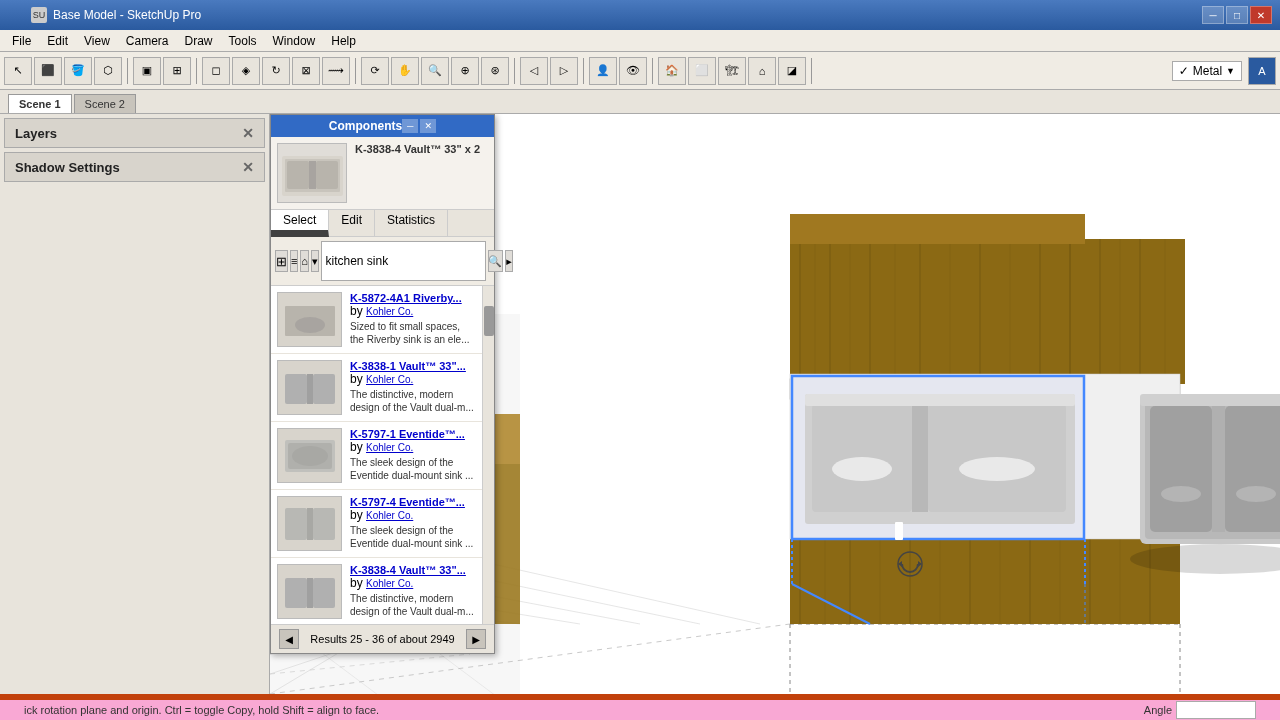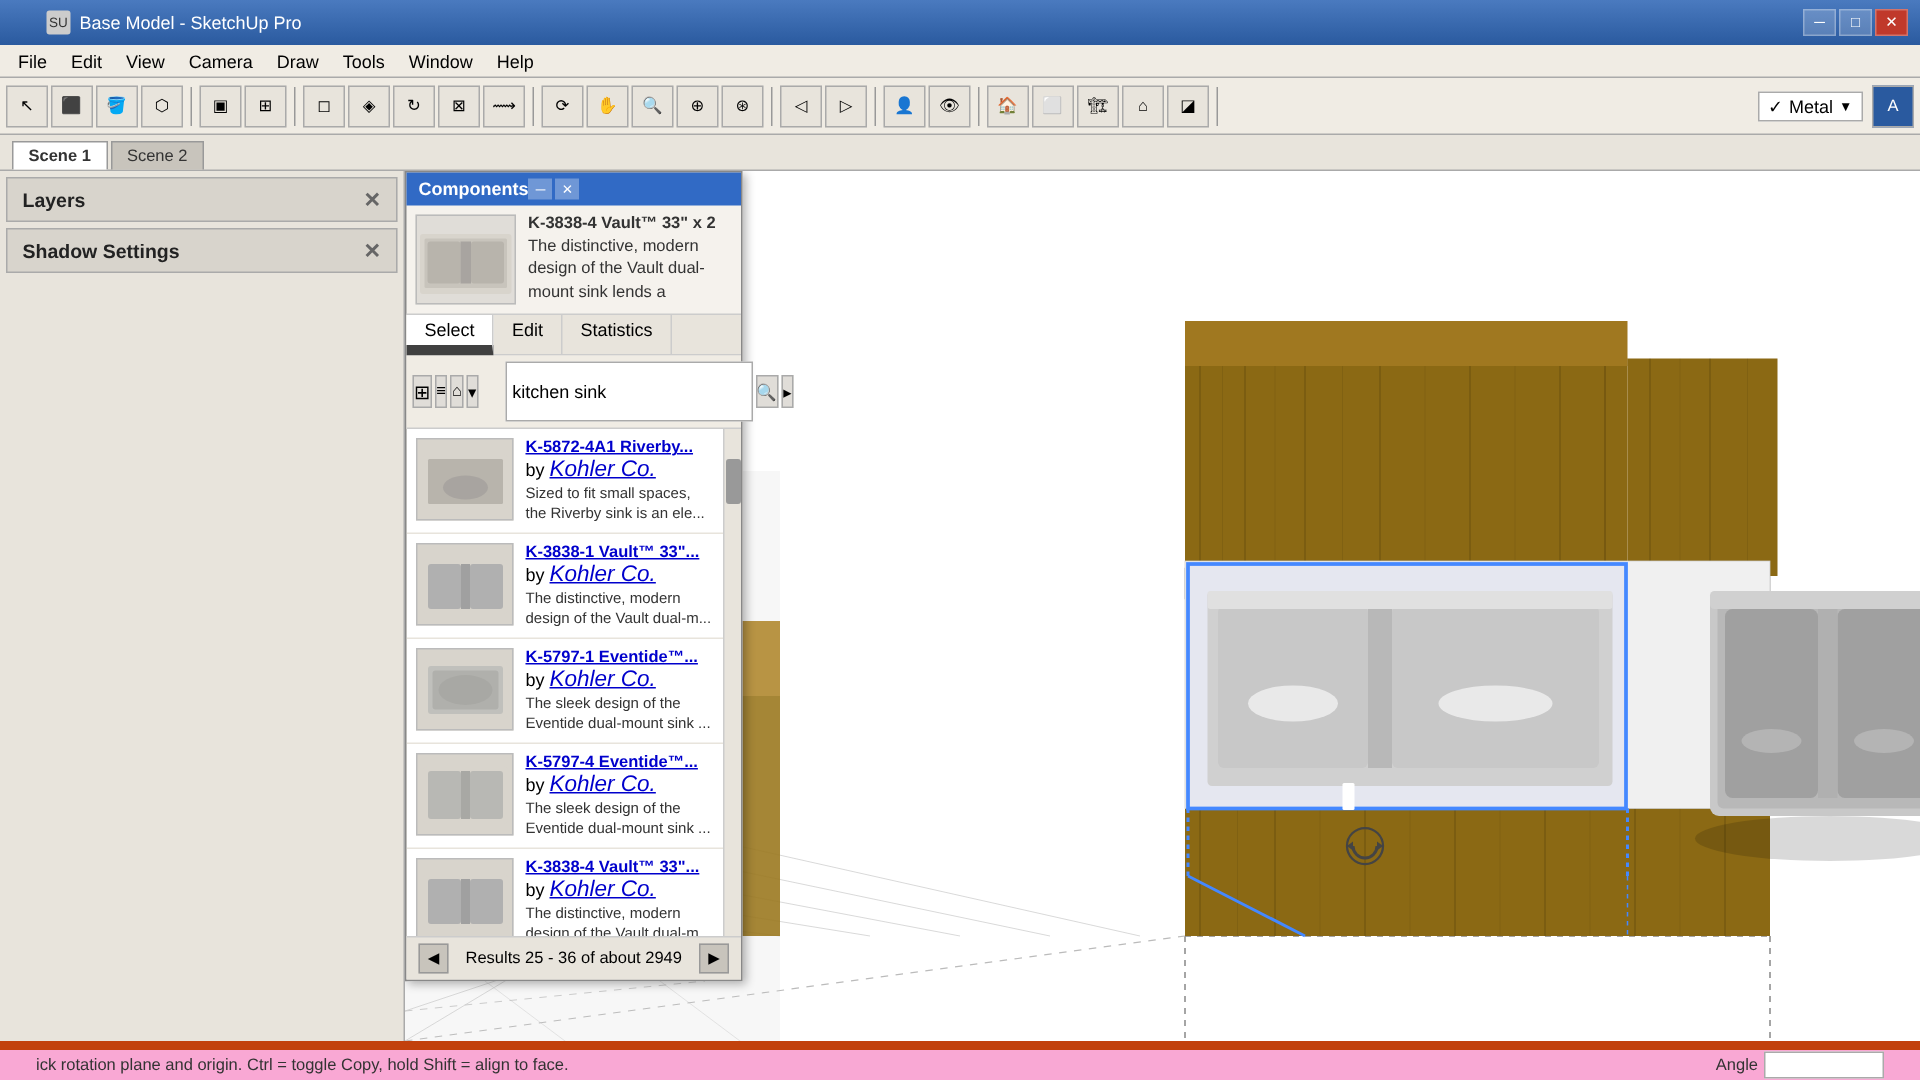--- a/index.html
+++ b/index.html
@@ -113,21 +113,21 @@
       height: 540px;
       background: #f5f2ed;
       border: 1px solid #888;
       box-shadow: 2px 2px 6px rgba(0,0,0,0.3);
       display: flex; flex-direction: column;
     }
     #components-panel .panel-header {
       background: #316ac5;
       color: white;
       padding: 4px 8px;
-      display: flex; align-items: center; justify-content: flex-start;
+      display: flex; align-items: center; justify-content: center;
       font-size: 12px; font-weight: bold;
     }
     #components-panel .panel-header .header-controls { display: flex; gap: 2px; }
     #components-panel .panel-header .ctrl-btn { width: 16px; height: 14px; background: rgba(255,255,255,0.3); border: none; cursor: pointer; display: flex; align-items: center; justify-content: center; font-size: 9px; color: white; }
 
     .component-preview {
       padding: 6px;
       display: flex; gap: 8px;
       border-bottom: 1px solid #ccc;
     }
@@ -151,21 +151,21 @@
 
     .results-list {
       flex: 1; overflow-y: auto; background: white;
     }
     .result-item {
       display: flex; gap: 8px; padding: 6px; border-bottom: 1px solid #e8e4dc; cursor: pointer;
     }
     .result-img { width: 65px; height: 55px; background: #d8d4cc; border: 1px solid #bbb; flex-shrink: 0; display: flex; align-items: center; justify-content: center; }
     .result-info { flex: 1; }
     .result-name { color: #0000cc; font-size: 11px; font-weight: bold; text-decoration: underline; cursor: pointer; }
-    .result-author { color: #0000cc; font-size: 15px; text-decoration: underline; cursor: pointer; font-style: italic; }
+    .result-author { color: #0000cc; font-size: 10px; text-decoration: underline; cursor: pointer; }
     .result-desc { font-size: 10px; color: #333; margin-top: 2px; line-height: 1.3; }
 
     .panel-footer {
       display: flex; align-items: center; justify-content: space-between; padding: 4px 8px;
       background: #e8e4dc; border-top: 1px solid #ccc; font-size: 11px;
     }
     .nav-btn { width: 20px; height: 20px; background: #c8c4bc; border: 1px solid #999; cursor: pointer; display: flex; align-items: center; justify-content: center; font-size: 10px; }
 
     
     .scroll-track {
@@ -418,36 +418,35 @@
           <svg width="65" height="55" viewBox="0 0 65 55">
             <rect x="2" y="10" width="61" height="40" fill="#d8d4cc" rx="2"></rect>
             <rect x="5" y="13" width="55" height="33" fill="#c8c4bc" rx="1"></rect>
             <rect x="7" y="15" width="22" height="28" fill="#b8b4ac" rx="2"></rect>
             <rect x="36" y="15" width="22" height="28" fill="#b8b4ac" rx="2"></rect>
             <rect x="29" y="15" width="7" height="28" fill="#a8a4a0"></rect>
           </svg>
         </div>
         <div class="preview-info">
           <div class="preview-name">K-3838-4 Vault™ 33" x 2</div>
-          <div class="preview-desc">The distinctive, modern design of the Vault dual-mount sink lends a</div>
         </div>
       </div>
 
       <div class="panel-tabs">
         <div class="panel-tab active">Select</div>
         <div class="panel-tab">Edit</div>
         <div class="panel-tab">Statistics</div>
       </div>
 
       <div class="search-bar">
         <button class="search-btn" title="Grid view" style="font-size:13px;">⊞</button>
         <button class="search-btn" title="List view">≡</button>
         <button class="search-btn" title="Home">⌂</button>
         <button class="search-btn" title="Options">▾</button>
-        <input type="text" style="flex: 1 1 0%; padding: 12px 4px; font-size: 12px; border: 1px solid rgb(170, 170, 170); margin-left: 16px;" value="kitchen sink">
+        <input type="text" style="flex: 1 1 0%; padding: 12px 4px; font-size: 12px; border: 1px solid rgb(170, 170, 170);" value="kitchen sink">
         <button class="search-btn">🔍</button>
         <button class="search-btn">▸</button>
       </div>
 
       <div style="display:flex; flex:1; overflow:hidden;">
         <div class="results-list">
 
           <div class="result-item">
             <div class="result-img">
               <svg width="60" height="50" viewBox="0 0 60 50">

